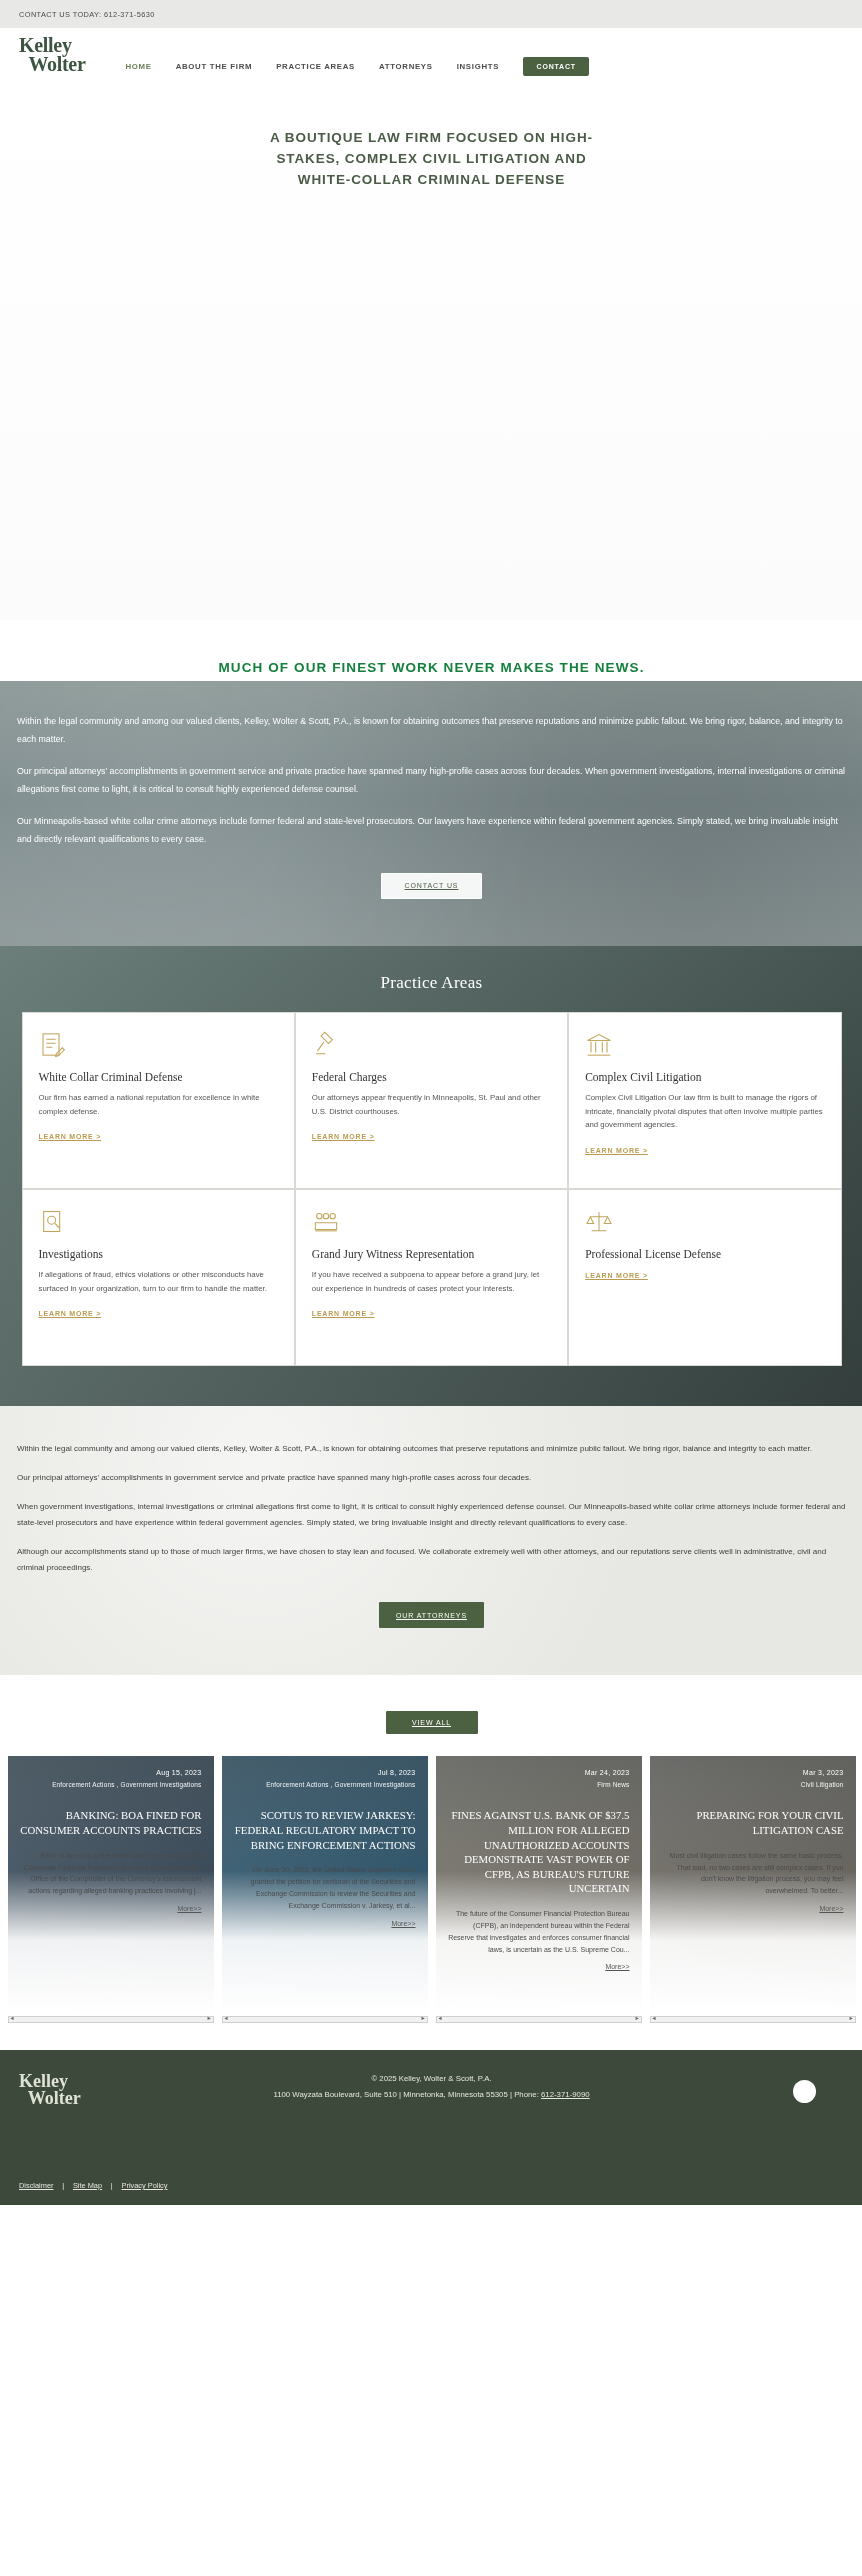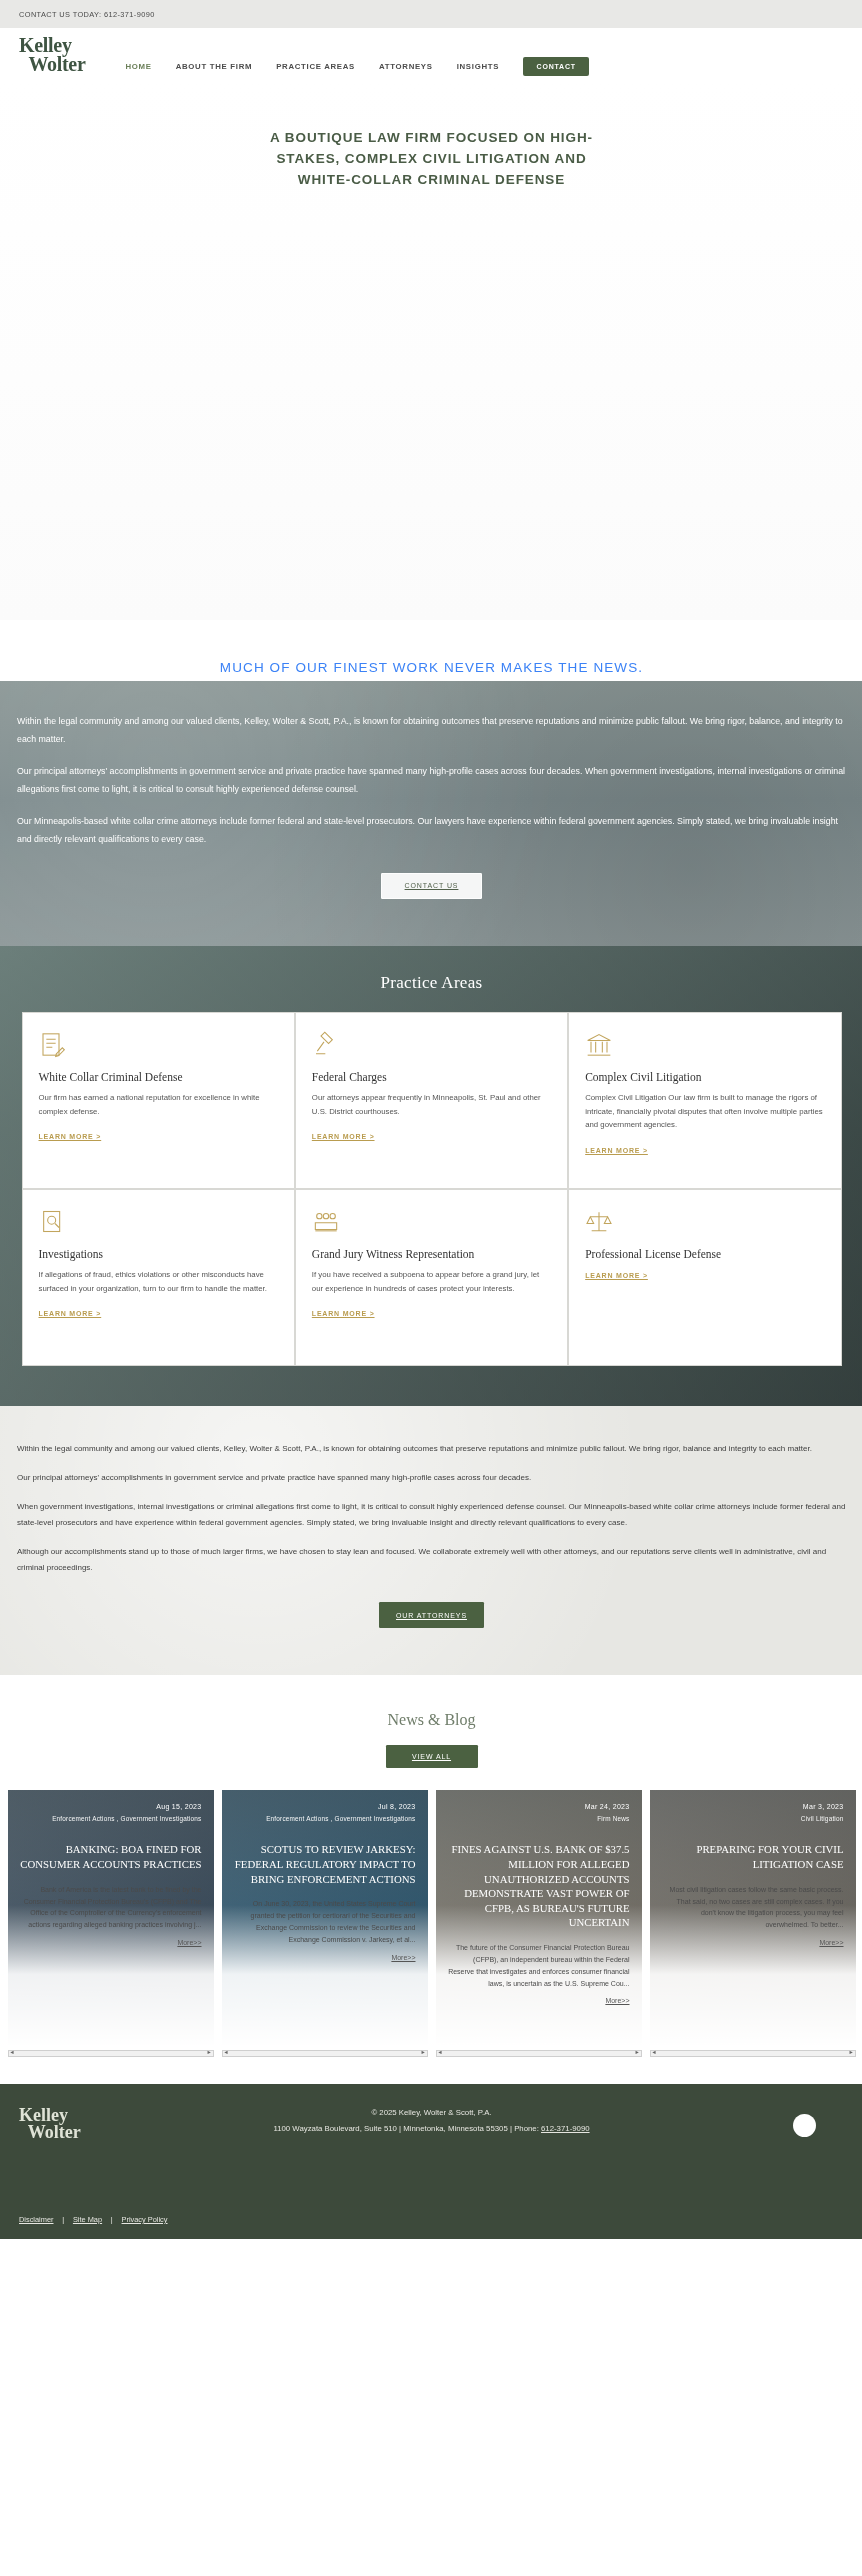--- a/index.html
+++ b/index.html
@@ -88,22 +88,22 @@
   .newsline {
     height: 61px;
     background: #ffffff;
     display: flex;
     align-items: center;
     justify-content: center;
   }
   .newsline h2 {
     font-size: 13.5px;
     letter-spacing: 1.1px;
-    color: #3b82f6;
-    font-weight: normal;
+    color: #15803d;
+    font-weight: bold;
     margin-top: 34px;
   }
 
   
   .intro {
     background: linear-gradient(180deg,#8a9695 0%, #7c8a8c 45%, #8d9899 100%);
     padding: 32px 0 47px;
     position: relative;
   }
   .intro:before{
@@ -296,21 +296,21 @@
   .footer .links span { margin: 0 6.7px; }
   .footer .circle {
     position: absolute; right: 47px; top: 30px;
     width: 23px; height: 23px; border-radius: 50%; background: #fff;
   }
 </style>
 </head>
 <body>
 
 <div class="topbar">
-  <span>CONTACT US TODAY: 612-371-9090</span>
+  <span>CONTACT US TODAY: 612-371-5630</span>
 </div>
 
 <div class="header">
   <div class="logo">
     <span>Kelley</span>
     <span class="l2">Wolter</span>
   </div>
   <nav class="nav">
     <a href="#" class="active">HOME</a>
     <a href="#">ABOUT THE FIRM</a>
@@ -426,21 +426,20 @@
   <div class="wrap">
     <p>Within the legal community and among our valued clients, Kelley, Wolter &amp; Scott, P.A., is known for obtaining outcomes that preserve reputations and minimize public fallout. We bring rigor, balance and integrity to each matter.</p>
     <p>Our principal attorneys' accomplishments in government service and private practice have spanned many high-profile cases across four decades.</p>
     <p>When government investigations, internal investigations or criminal allegations first come to light, it is critical to consult highly experienced defense counsel. Our Minneapolis-based white collar crime attorneys include former federal and state-level prosecutors and have experience within federal government agencies. Simply stated, we bring invaluable insight and directly relevant qualifications to every case.</p>
     <p>Although our accomplishments stand up to those of much larger firms, we have chosen to stay lean and focused. We collaborate extremely well with other attorneys, and our reputations serve clients well in administrative, civil and criminal proceedings.</p>
     <a href="#" class="btn-solid">OUR ATTORNEYS</a>
   </div>
 </section>
 
 <section class="blog">
-  <h2>News &amp; Blog</h2>
   <a href="#" class="viewall">VIEW ALL</a>
 
   <div class="posts">
 
     <article class="post p1">
       <div class="img"></div>
       <div class="veil"></div>
       <div class="inner">
         <div class="date">Aug 15, 2023</div>
         <div class="cats">Enforcement Actions , Government Investigations</div>

